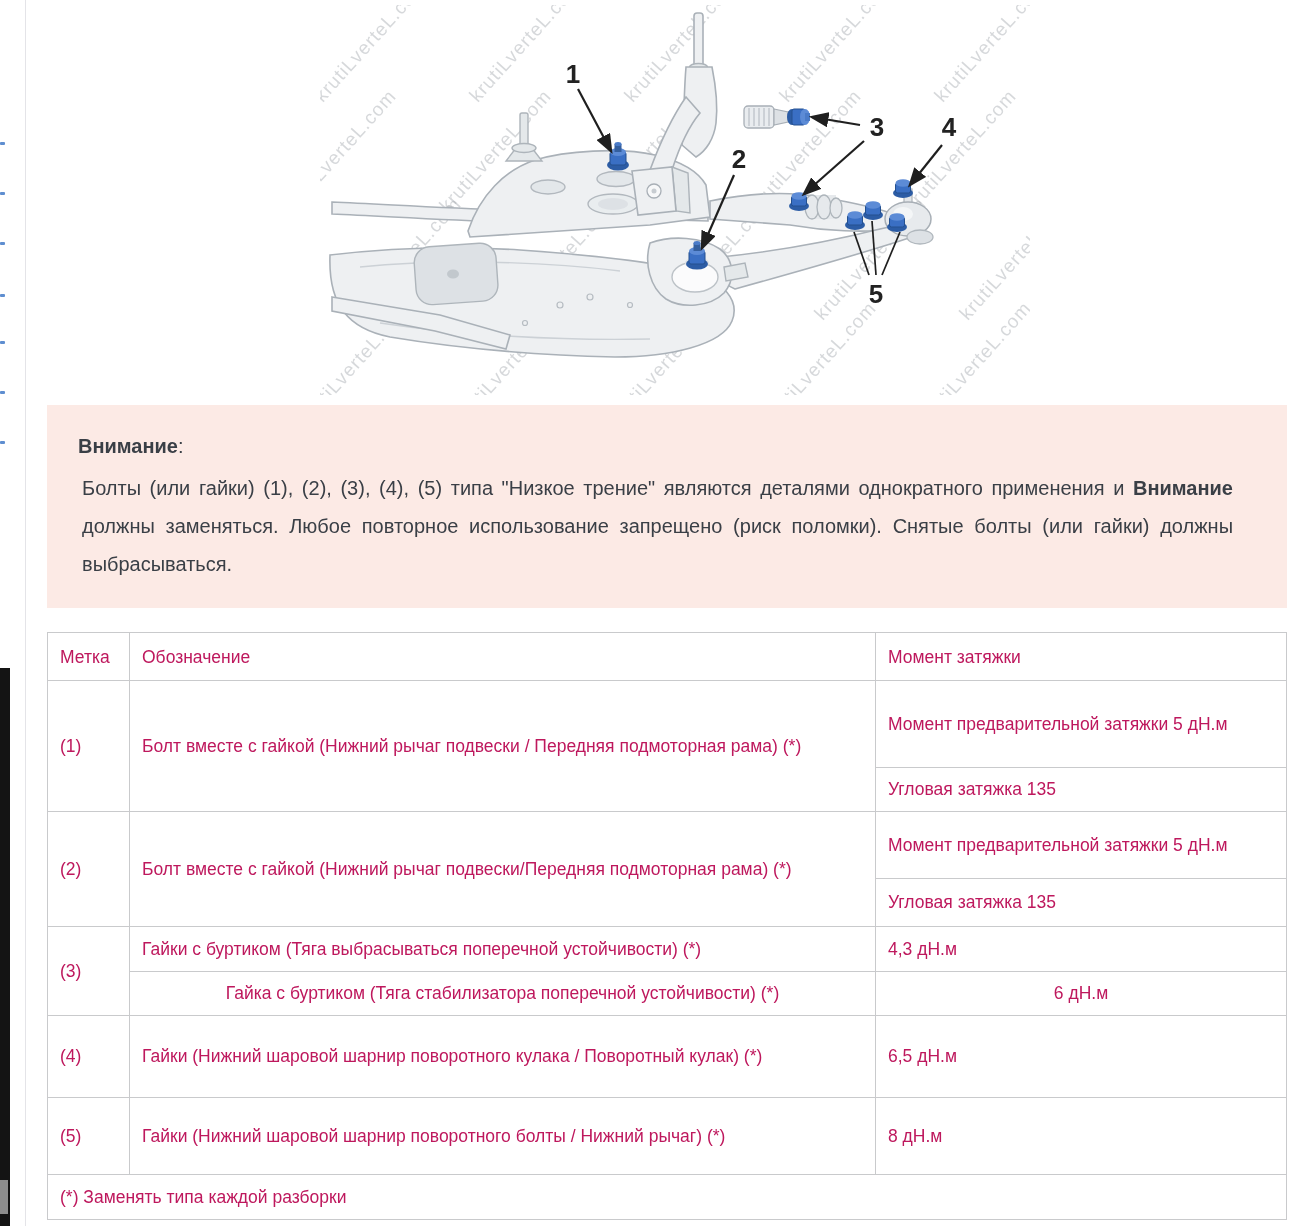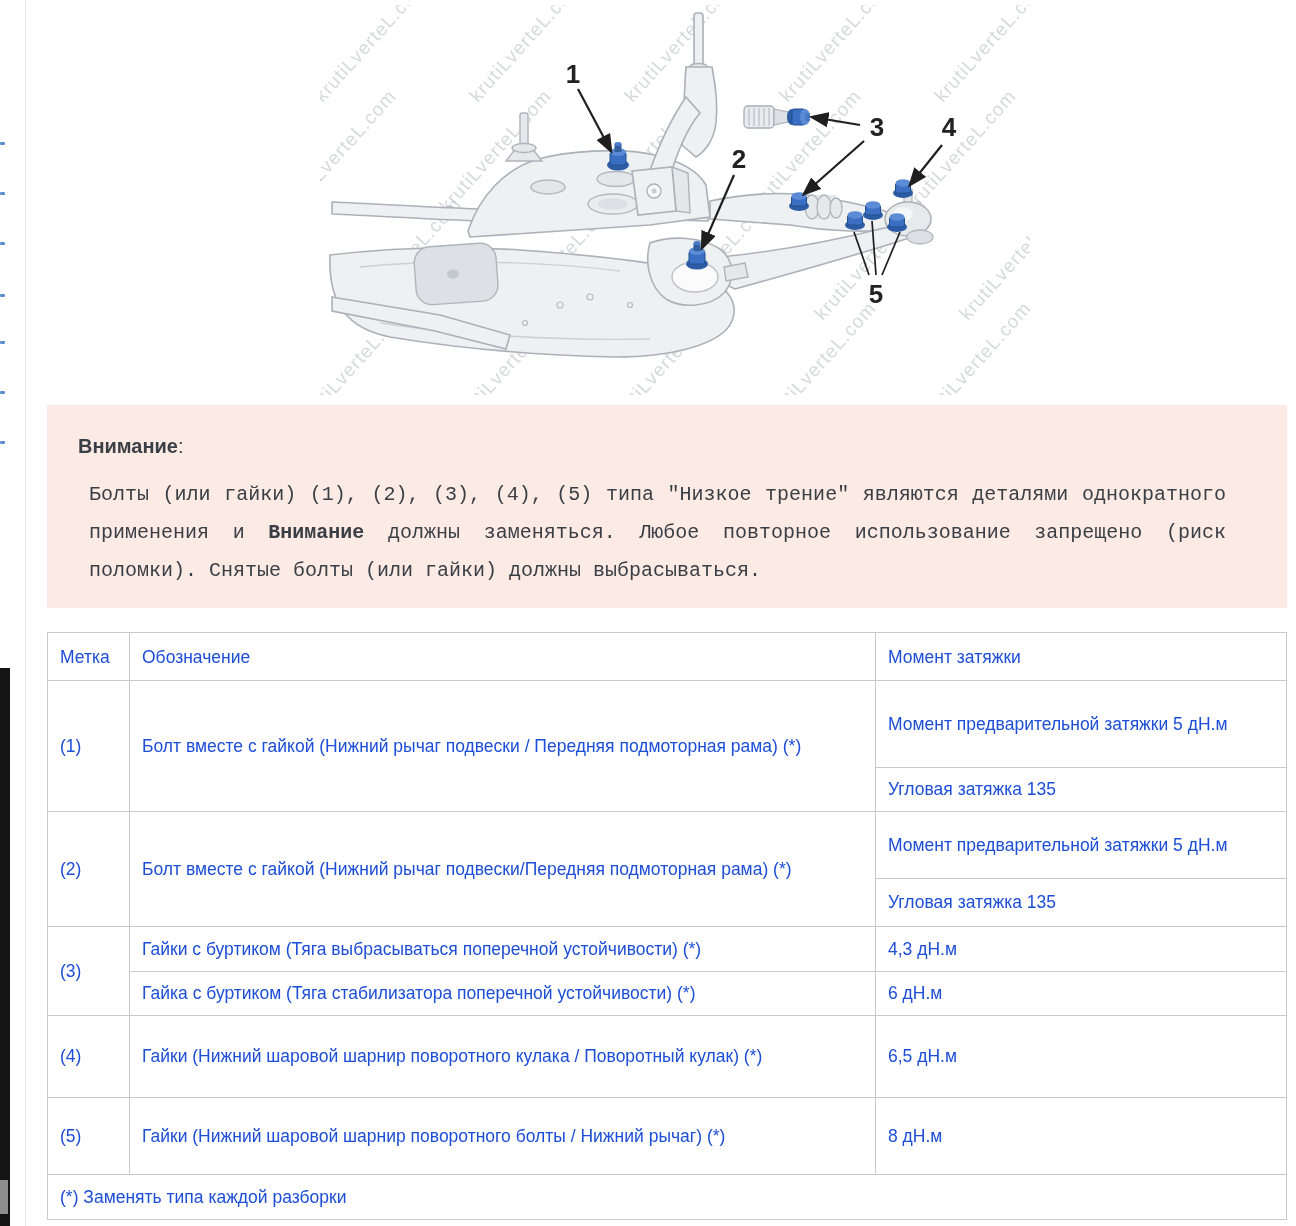--- a/index.html
+++ b/index.html
@@ -23,38 +23,38 @@
   .metal2{fill:#e4e8ea;stroke:#adb4ba;stroke-width:1.4;}
   .hole{fill:#fbfbfc;stroke:#bcc2c7;stroke-width:1.4;}
   .contour{fill:none;stroke:#ccd1d6;stroke-width:1.4;}
 
   
   .warning{
     position:absolute;left:47px;top:405px;width:1240px;height:203px;box-sizing:border-box;
     background:#fceae5;padding:22px 50px 16px 31px;font-size:20px;line-height:38px;
   }
   .warning .title{font-weight:bold;}
-  .warning p{margin:11px;text-align:justify;font-family:Liberation Mono, monospace;}
+  .warning p{margin:4px;text-align:justify;}
 
   
   table.torque{
     position:absolute;left:47px;top:632px;width:1239px;border-collapse:collapse;
-    font-size:17.5px;color:#1d4ed8;table-layout:fixed;
+    font-size:17.5px;color:#be185d;table-layout:fixed;
   }
   table.torque td{
     border:1px solid #c9cacc;padding:8px 12px;vertical-align:middle;
     line-height:27px;overflow:hidden;
   }
   table.torque col.c-mark{width:82px;}
   table.torque col.c-desc{width:746px;}
   table.torque col.c-torq{width:411px;}
   tr.head td{height:31px;line-height:22px;}
   td.h87{height:70px;} td.h42{height:25px;}
   td.h67{height:50px;} td.h48{height:31px;}
-  td.h45{height:28px;} td.h43{height:26px;}
+  td.h45{height:28px;} td.h43{height:26px;text-align:center;}
   td.h82{height:65px;} td.h77{height:60px;}
   td.hfoot{height:28px;}
 </style>
 </head>
 <body>
 
 <div class="page">
 
   <div class="edge-strip">
     <div class="lighter"></div>

